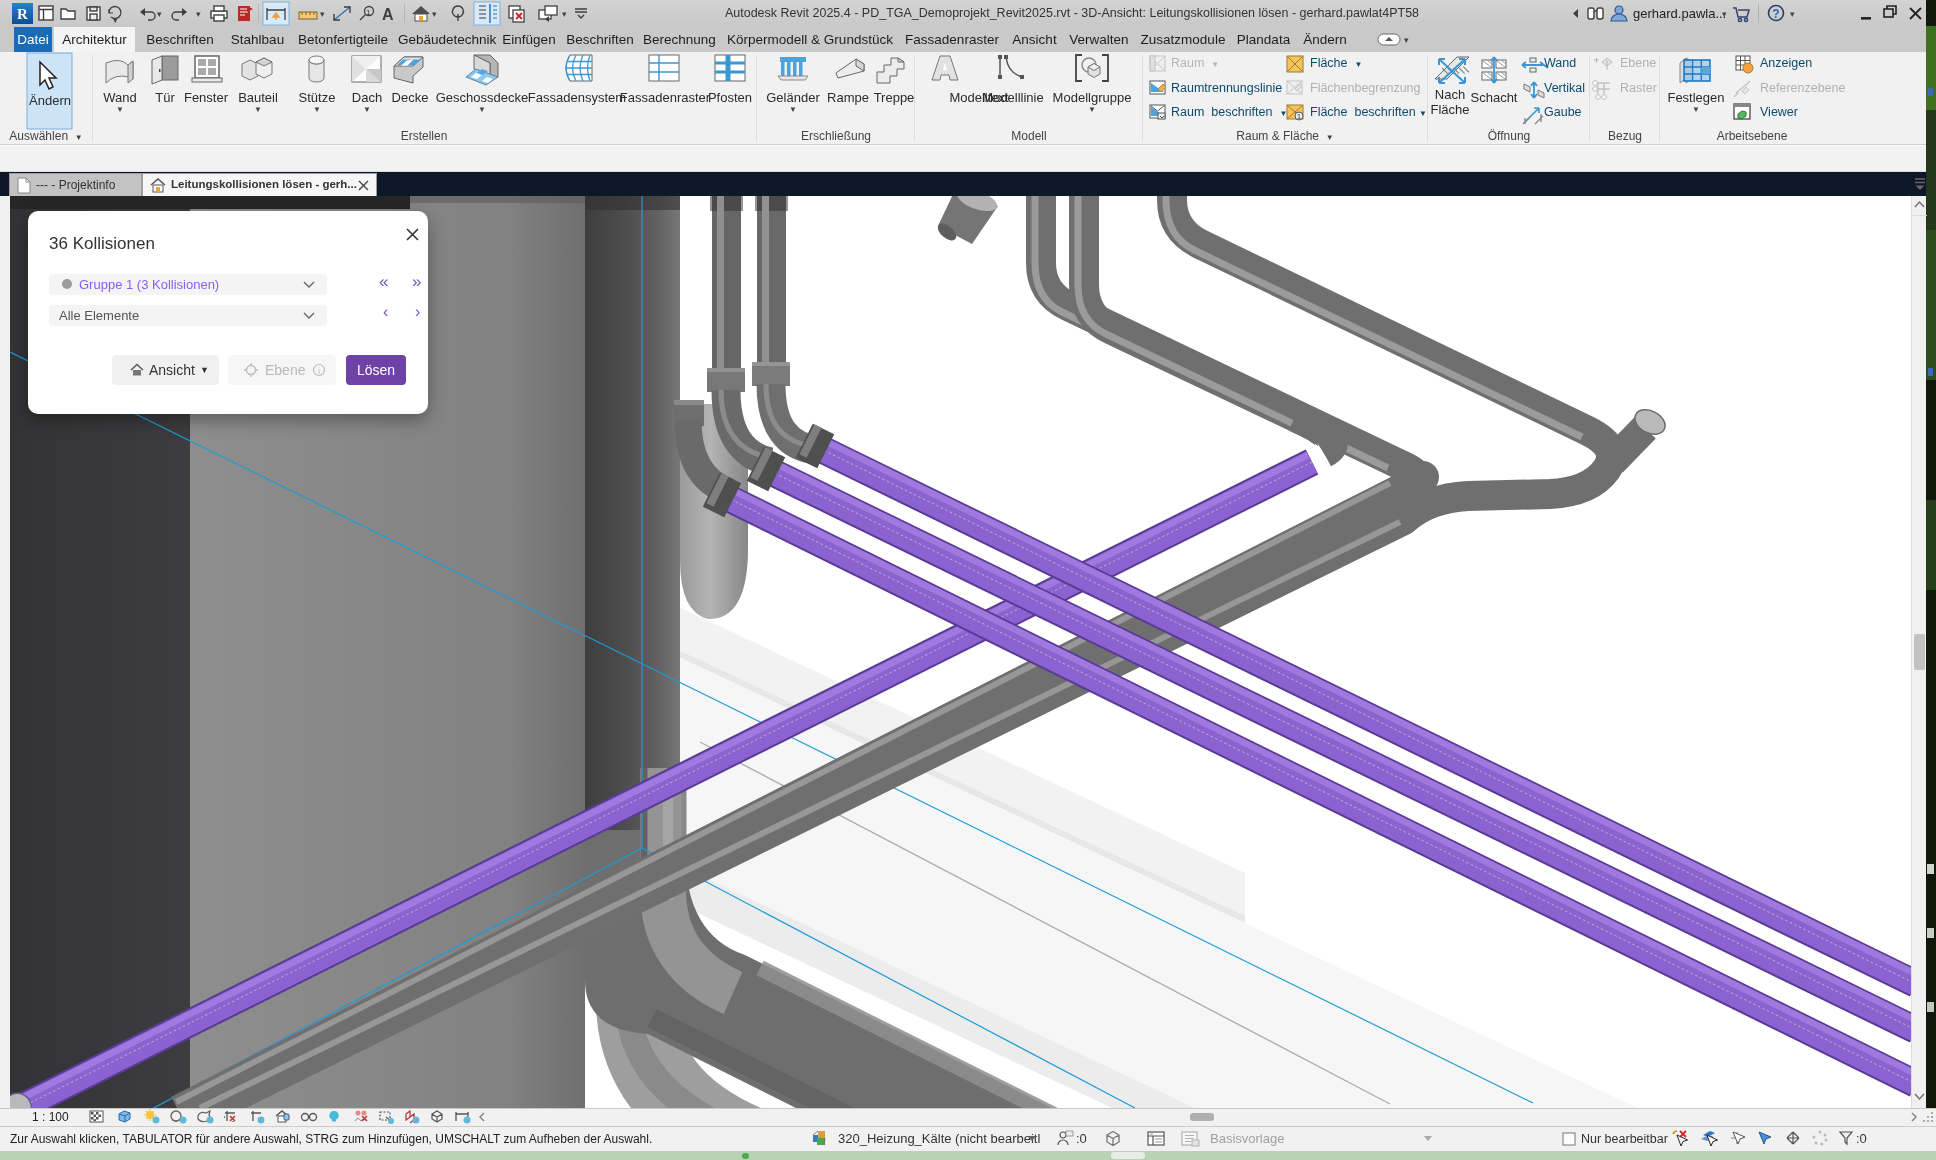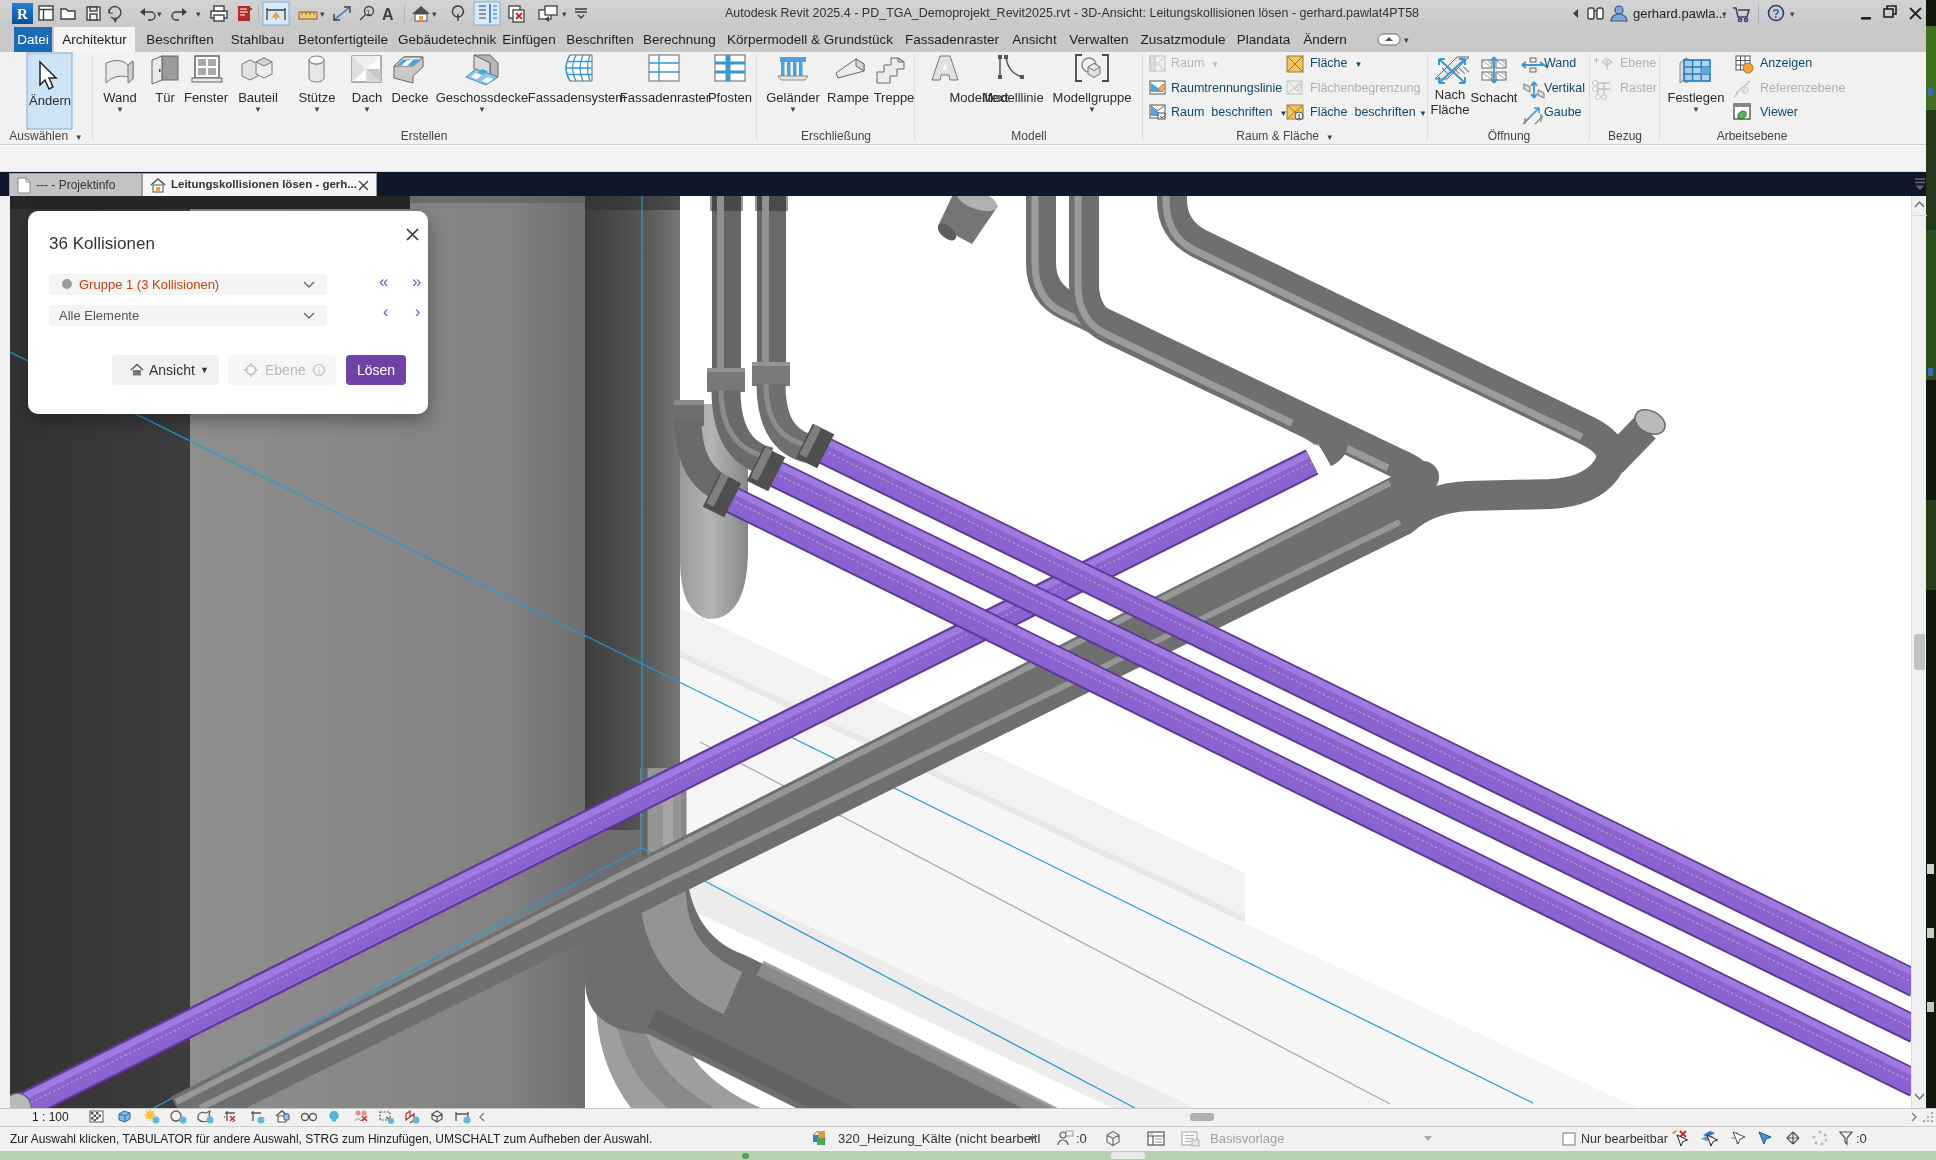--- a/index.html
+++ b/index.html
@@ -842,21 +842,21 @@
  <div style="position:absolute;left:1111px;top:1px;width:34px;height:7px;background:#e8ece6;border-radius:3px;"></div>
  <div style="position:absolute;left:742px;top:2px;width:7px;height:6px;background:#4aa84e;border-radius:50%;"></div>
 </div>
 <div class="abs" id="dialog">
  <svg width="14" height="14" style="position:absolute;left:378px;top:17px">
       <path d="M1 1 l11 11 M12 1 l-11 11" stroke="#333" stroke-width="1.6"></path>
     </svg>
  <div style="position:absolute;left:21px;top:23px;font-size:17px;color:#333;">36 Kollisionen</div>
  <div style="position:absolute;left:21px;top:63px;width:278px;height:21px;background:#f4f4f4;border-radius:4px;">
   <span style="position:absolute;left:13px;top:5px;width:10px;height:10px;border-radius:50%;background:#9b9b9b;"></span>
-  <span style="position:absolute;left:30px;top:3px;font-size:13px;color:#c2410c;">Gruppe 1 (3 Kollisionen)</span>
+  <span style="position:absolute;left:30px;top:3px;font-size:13px;color:#8b5cf6;">Gruppe 1 (3 Kollisionen)</span>
   <svg width="12" height="8" style="position:absolute;right:12px;top:7px">
         <path d="M1 1 l5 5 5 -5" fill="none" stroke="#666" stroke-width="1.4"></path>
       </svg>
  </div>
  <div style="position:absolute;left:21px;top:94px;width:278px;height:21px;background:#f4f4f4;border-radius:4px;">
   <span style="position:absolute;left:10px;top:3px;font-size:13px;color:#555;">Alle Elemente</span>
   <svg width="12" height="8" style="position:absolute;right:12px;top:7px">
         <path d="M1 1 l5 5 5 -5" fill="none" stroke="#666" stroke-width="1.4"></path>
       </svg>
  </div>

